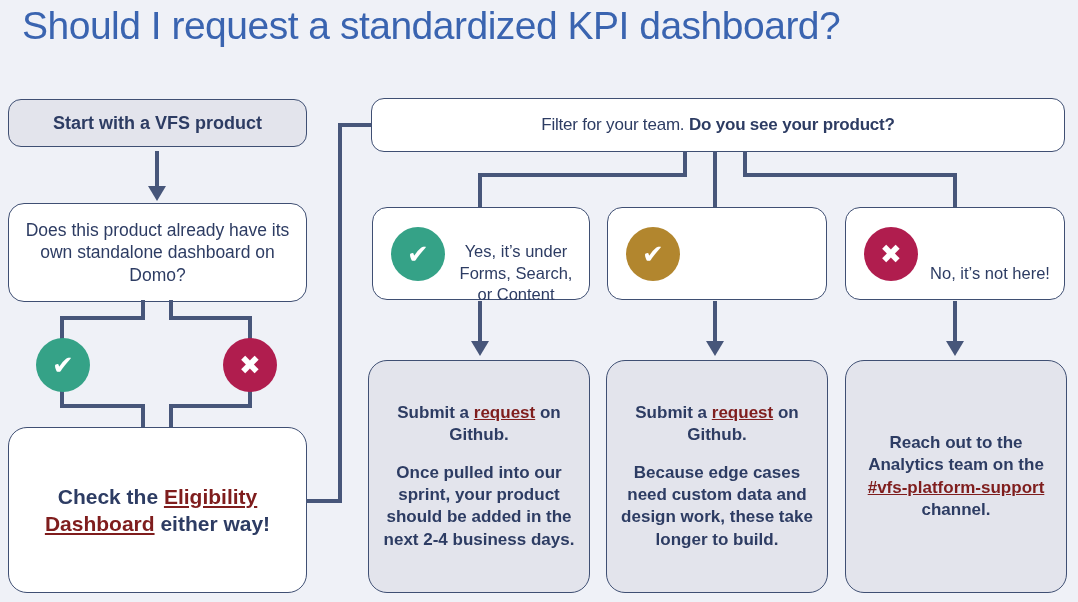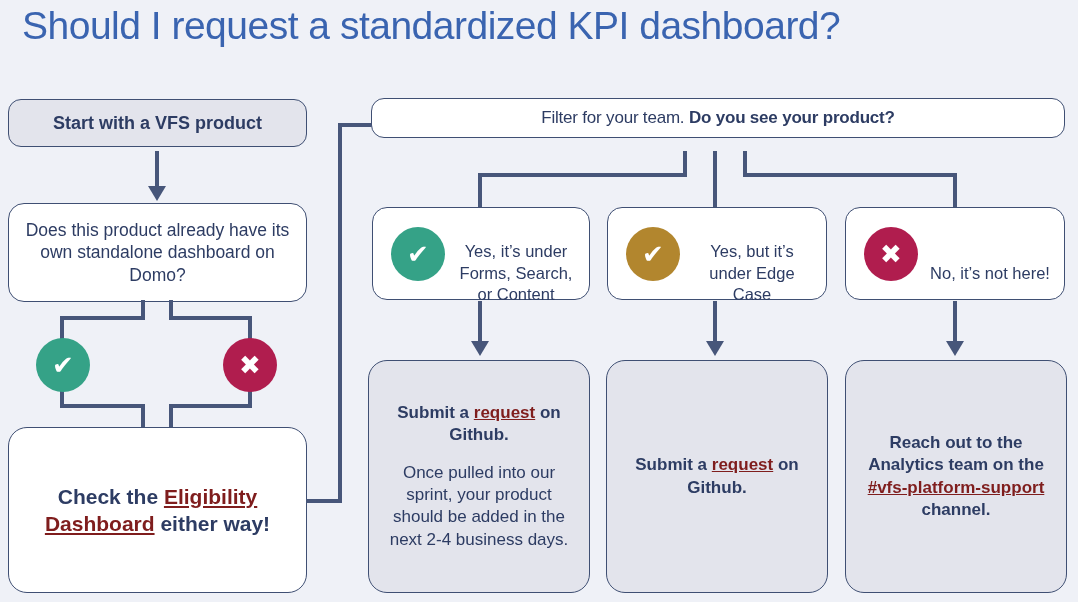--- a/index.html
+++ b/index.html
@@ -41,26 +41,26 @@
   .c-green{background:#35a287;}
   .c-gold{background:#b2862e;}
   .c-crimson{background:#b01d4e;}
   .bold{font-weight:bold;}
   a.flink{color:#7f1d1d;font-weight:bold;text-decoration:underline;cursor:pointer;}
   .startbox{left:8px;top:99px;width:299px;height:48px;border-radius:13px;font-size:18px;font-weight:bold;}
   .doesbox{left:8px;top:203px;width:299px;height:99px;border-radius:16px;font-size:17.5px;line-height:1.28;padding:16px 12px;}
   .checkbox{left:8px;top:427px;width:299px;height:166px;border-radius:19px;flex-direction:column;padding:0 10px;}
   .checkbox .hd{font-size:21px;font-weight:bold;line-height:1.3;}
   .checkbox .bd{font-size:17.5px;line-height:1.3;margin-top:12px;}
-  .filterbox{left:371px;top:98px;width:694px;height:40px;border-radius:13px;font-size:17px;letter-spacing:-0.2px;}
+  .filterbox{left:371px;top:98px;width:694px;height:54px;border-radius:13px;font-size:17px;letter-spacing:-0.2px;}
   .optbox{top:207px;height:93px;border-radius:15px;justify-content:flex-start;padding-left:18px;}
   .optbox .lbl{flex:1;text-align:center;font-size:16.5px;line-height:1.3;padding:0 12px 0 10px;margin-top:40px;}
   .resbox{top:360px;height:233px;border-radius:19px;flex-direction:column;padding:0 14px;}
   .resbox .hd{font-size:17px;font-weight:bold;line-height:1.32;overflow-wrap:anywhere;}
-  .resbox .bd{font-size:17px;line-height:1.32;margin-top:15px;white-space:pre-wrap;}
+  .resbox .bd{font-size:17px;line-height:1.32;margin-top:15px;white-space:pre-wrap;font-weight:bold;}
 </style>
 </head>
 <body>
 
 <div id="canvas">
 
   <div class="title">Should I request a standardized KPI dashboard?</div>
 
   <div class="node gray startbox">
     <span>Start with a VFS product</span>
@@ -114,21 +114,20 @@
   <div class="node white optbox" style="left:372px;width:218px;">
     <div class="circle c-green">
         <span>✔</span>
       </div>
     <div class="lbl">Yes, it’s under Forms, Search, or Content</div>
   </div>
   <div class="node white optbox" style="left:607px;width:220px;">
     <div class="circle c-gold">
         <span>✔</span>
       </div>
-    <div class="lbl">Yes, but it’s under Edge Case</div>
   </div>
   <div class="node white optbox" style="left:845px;width:220px;">
     <div class="circle c-crimson">
         <span>✖</span>
       </div>
     <div class="lbl">No, it’s not here!</div>
   </div>
 
   <div class="line" style="left:478px;top:301px;width:4px;height:42px;"></div>
   <div class="ahead" style="left:471px;top:341px;"></div>
@@ -136,18 +135,19 @@
   <div class="ahead" style="left:706px;top:341px;"></div>
   <div class="line" style="left:953px;top:301px;width:4px;height:42px;"></div>
   <div class="ahead" style="left:946px;top:341px;"></div>
 
   <div class="node gray resbox" style="left:368px;width:222px;">
     <div class="hd"><span>Submit a </span><a class="flink">request</a><span> on Github.</span></div>
     <div class="bd">Once pulled into our sprint, your product should be added in the next 2-4 business days.</div>
   </div>
   <div class="node gray resbox" style="left:606px;width:222px;">
     <div class="hd"><span>Submit a </span><a class="flink">request</a><span> on Github.</span></div>
+    <div class="bd">Because edge cases need custom data and design work, these take longer to build.</div>
   </div>
   <div class="node gray resbox" style="left:845px;width:222px;">
     <div class="hd"><span>Reach out to the Analytics team on the </span><a class="flink">#vfs-platform-support</a><span> channel.</span></div>
   </div>
 
 </div>
 
 </body></html>

